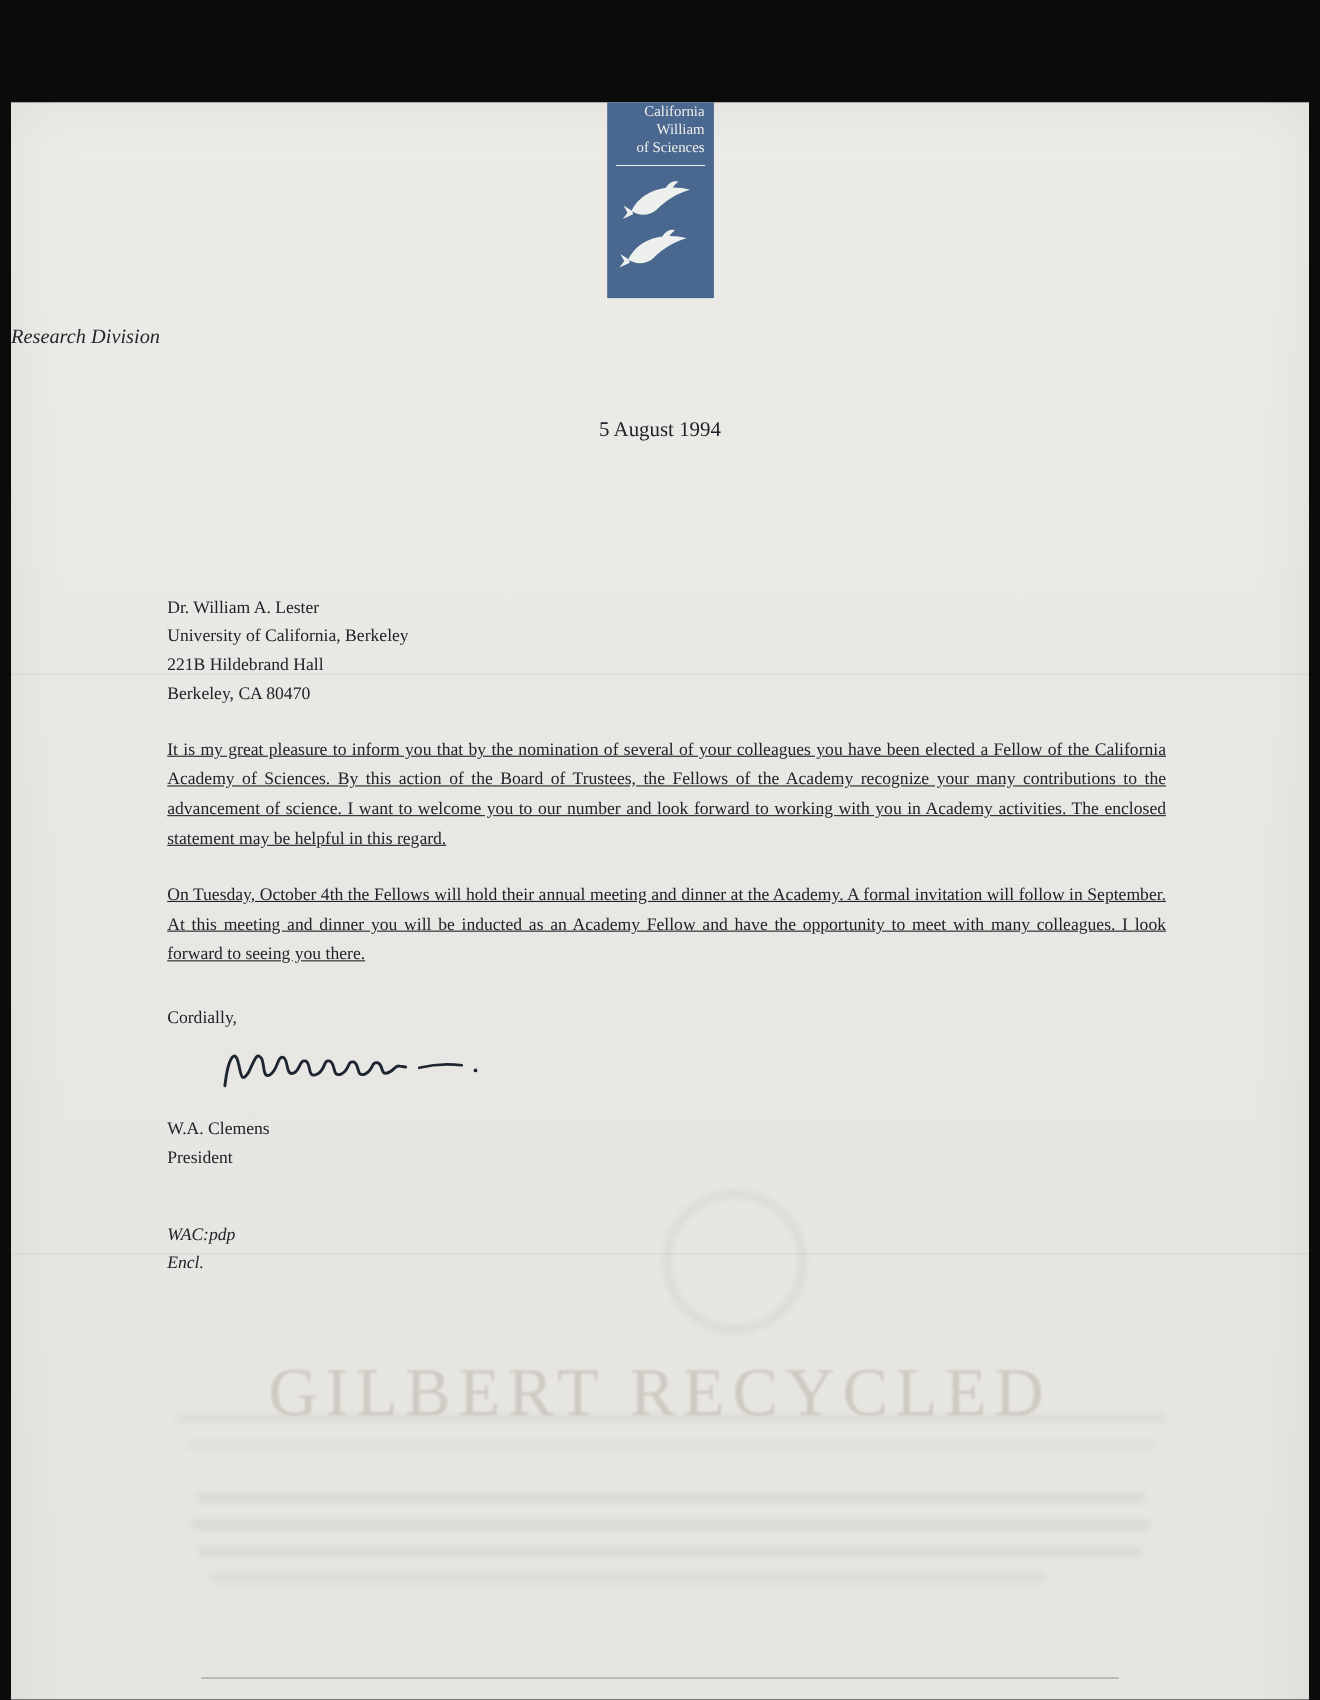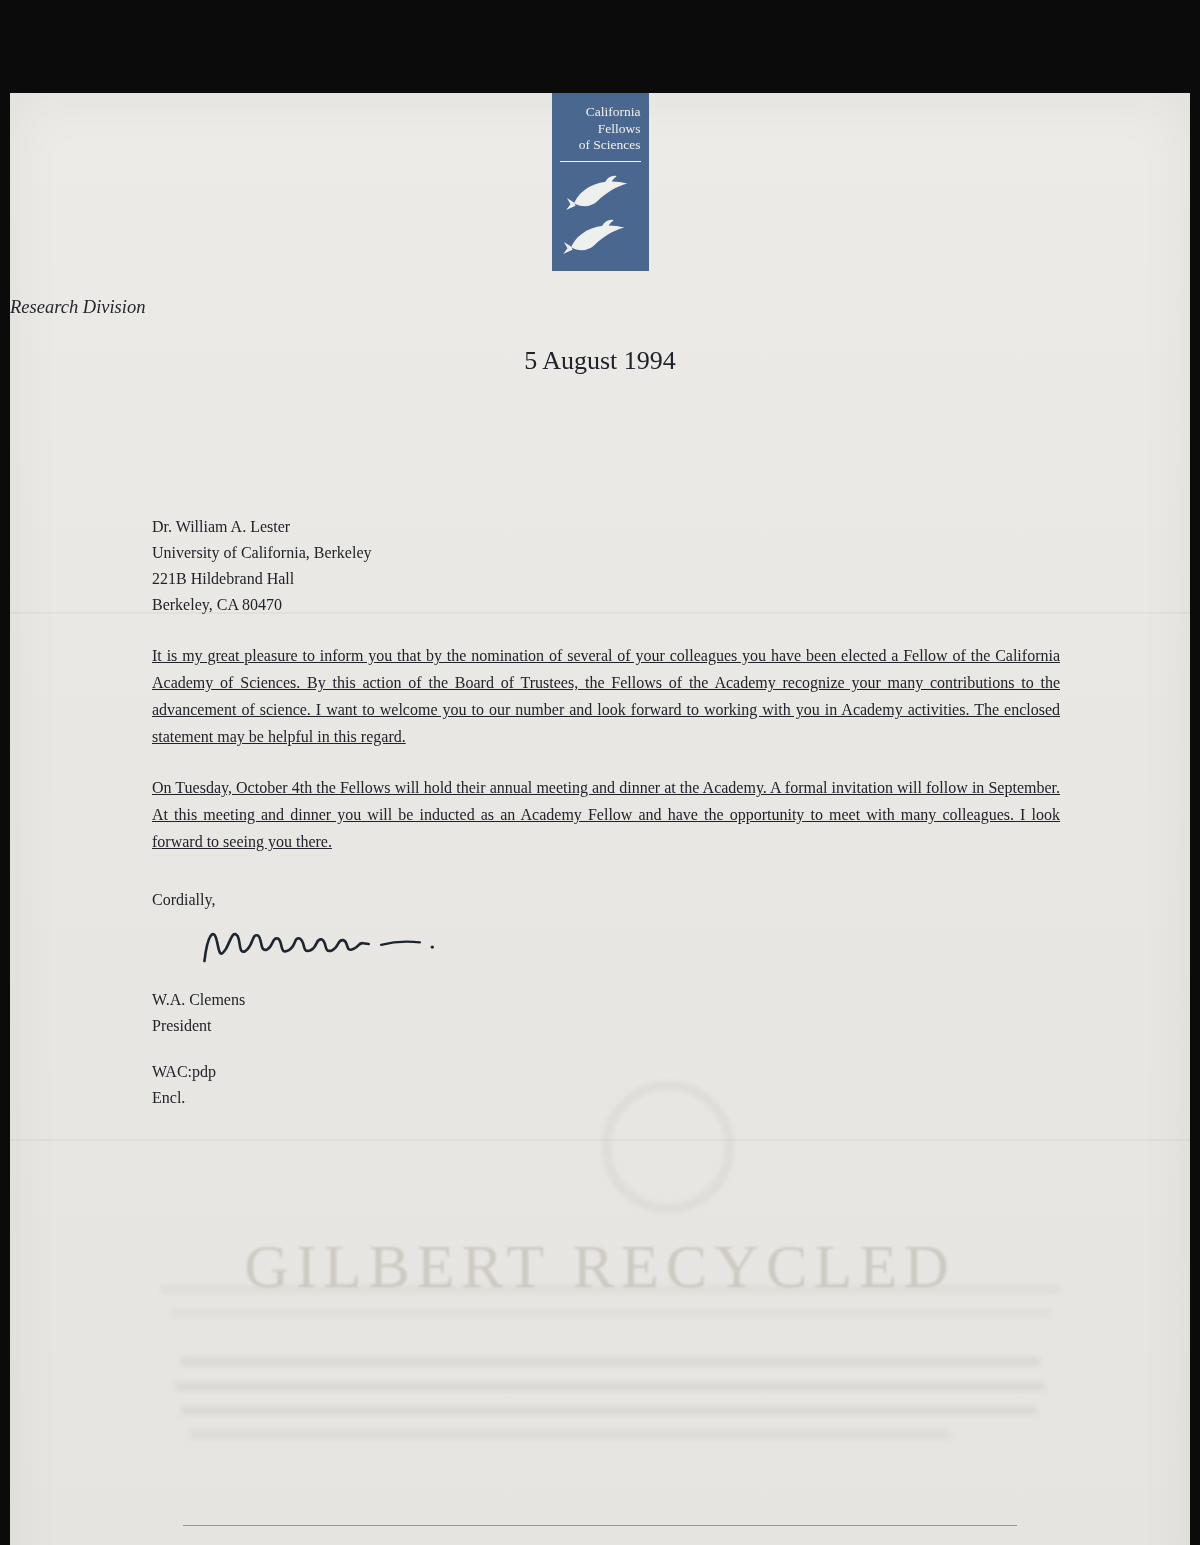--- a/index.html
+++ b/index.html
@@ -17,21 +17,21 @@
     margin: 2px auto;
     background: linear-gradient(180deg, #edebe7 0%, #e9e7e3 45%, #e6e4e0 100%);
     box-shadow: inset 0 0 60px rgba(0,0,0,0.05);
   }
 
   
   .logo-box {
     width: 97px; height: 178px;
     margin: 93px auto 0;
     background: #49678f;
-    padding: 11px 8px 8px;
+    padding: 0 8px 8px;
     display: flex; flex-direction: column;
   }
   .logo-text {
     width: 100%;
     text-align: right;
     color: #f2f1ec;
     font-size: 13.5px;
     line-height: 16.5px;
     border-bottom: 1px solid rgba(255,255,255,0.92);
     padding-bottom: 7px;
@@ -40,33 +40,33 @@
   .dolphins svg { display: block; }
   .dolphins svg + svg { margin-top: 2px; margin-left: -6px; }
 
   .division {
     margin-top: 26px;
     font-style: italic;
     font-size: 18.5px;
     color: #25272d;
   }
   .date-line {
-    margin-top: 28px;
+    margin-top: 62px;
     text-align: center;
-    font-size: 26px;
+    font-size: 19px;
   }
 
   .letter-body { margin: 0 130px 0 142px; font-size: 16px; }
   .recipient { margin-top: 138px; line-height: 26px; }
   .salutation { margin-top: 19px; }
   .para { margin-top: 24px; line-height: 27px; text-align: justify; text-decoration: underline; }
   .closing { margin-top: 36px; }
   .signature { margin: 4px 0 0 6px; }
   .signer { line-height: 26px; margin-top: 8px; }
-  .refblock { margin-top: 20px; line-height: 26px; }
+  .refblock { margin-top: 44px; line-height: 26px; font-style: italic; }
 
   
   .footer {
     position: absolute;
     top: 1432px;
     left: 50%;
     transform: translateX(-50%);
     width: 834px;
     border-top: 1px solid #98968f;
     padding-top: 9px;
@@ -126,21 +126,21 @@
   <div class="ghost-line" style="top:1264px; left:170px; width:860px;"></div>
   <div class="ghost-line" style="top:1289px; left:165px; width:870px;"></div>
   <div class="ghost-line" style="top:1313px; left:172px; width:855px;"></div>
   <div class="ghost-line" style="top:1337px; left:180px; width:760px; opacity:.8;"></div>
   <div class="crease" style="top:519px;"></div>
   <div class="crease" style="top:1046px;"></div>
 
   <div class="logo-box">
     <div class="logo-text">
       <div>California</div>
-      <div>Fellows</div>
+      <div>William</div>
       <div>of Sciences</div>
     </div>
     <div class="dolphins">
       <svg width="72" height="42" viewBox="0 0 100 54">
         <path fill="#eef0ee" d="M14 38 C 26 12, 58 3, 88 11 C 72 15, 57 25, 47 35 C 38 44, 24 45, 14 38 Z
                  M15 38 L4 31 L9 40 L3 48 L16 42 Z
                  M57 9 C 61 2, 68 -1, 73 1 C 68 5, 64 10, 63 14 Z"></path>
       </svg>
       <svg width="72" height="42" viewBox="0 0 100 54">
         <path fill="#eef0ee" d="M14 38 C 26 12, 58 3, 88 11 C 72 15, 57 25, 47 35 C 38 44, 24 45, 14 38 Z

